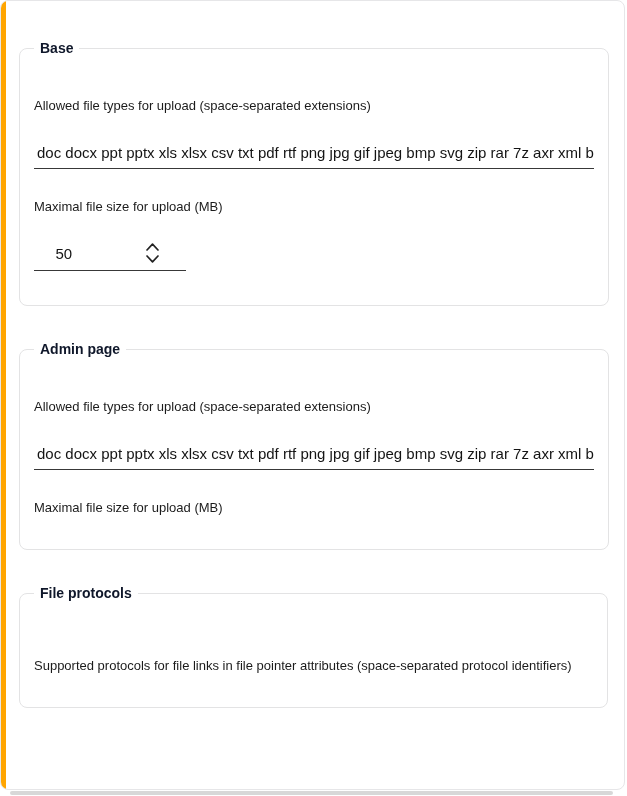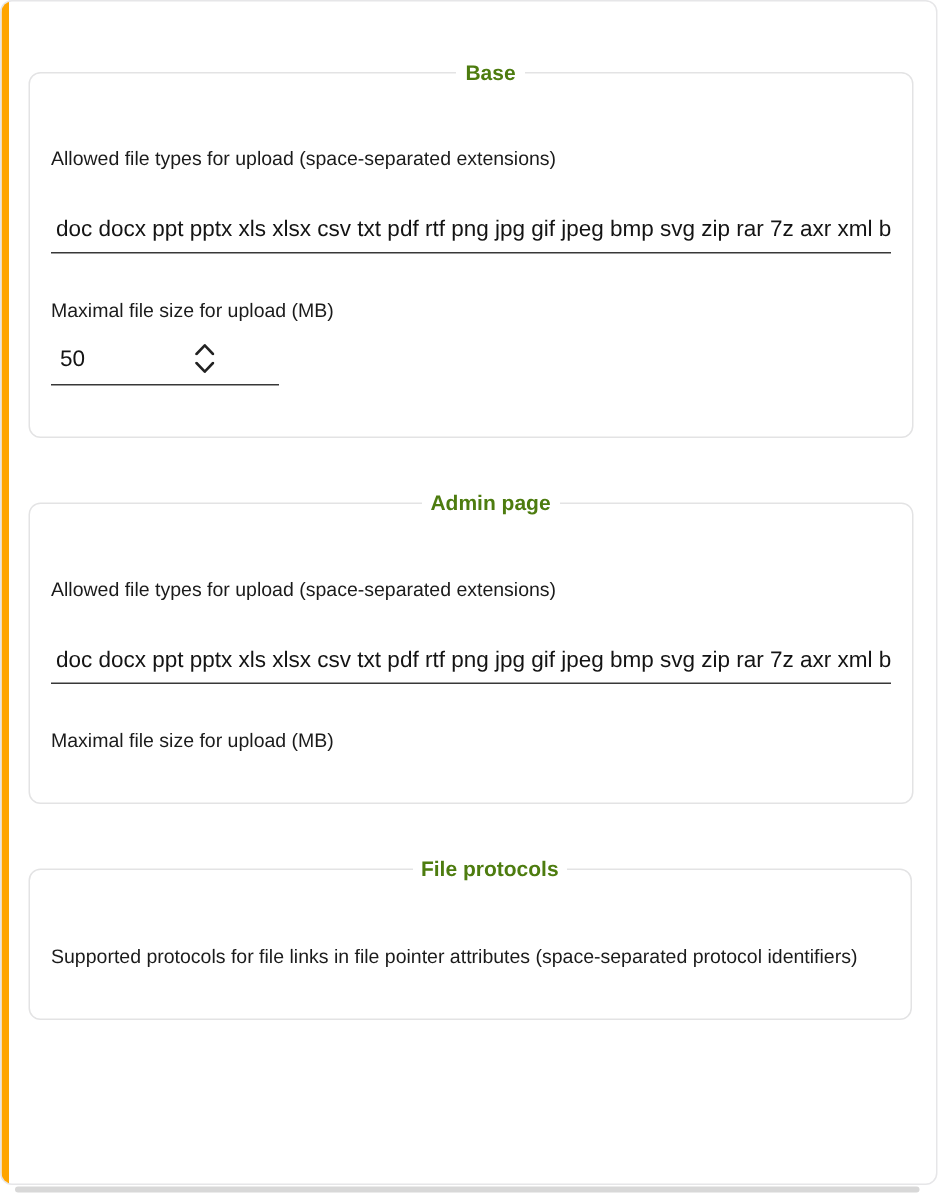--- a/index.html
+++ b/index.html
@@ -49,24 +49,23 @@
     border: 1px solid #e3e3e4;
     border-radius: 8px;
     padding: 0 14px 34px 14px;
   }
   fieldset.section.first {
     margin-top: 39px;
   }
   fieldset.section legend {
     font-size: 14px;
     font-weight: bold;
-    color: #4d7c0f;
+    color: #0f172a;
     padding: 0 6px;
-    margin-left: 13px;
-    text-align: center;
+    margin-left: 0;
   }
   .field-label {
     display: block;
     font-size: 13px;
     color: #1b1b1b;
     margin-top: 42px;
   }
   .text-input {
     display: block;
     margin-top: 31px;
@@ -79,27 +78,27 @@
     font-family: inherit;
     font-size: 15px;
     color: #141414;
     padding: 0 0 7px 3px;
     background: transparent;
     outline: none;
     white-space: nowrap;
     overflow: hidden;
   }
   .number-field {
-    margin-top: 10px;
+    margin-top: 24px;
     width: 152px;
     box-sizing: border-box;
     border-bottom: 1px solid #383838;
     display: flex;
     align-items: center;
-    justify-content: flex-start;
+    justify-content: center;
     padding: 5px 12px 7px 6px;
   }
   .number-input {
     border: 0;
     width: 90px;
     font-family: inherit;
     font-size: 15px;
     color: #141414;
     padding: 0;
     background: transparent;
@@ -110,21 +109,21 @@
     display: flex;
     flex-direction: column;
     align-items: center;
     gap: 4px;
   }
   .spinner svg {
     display: block;
     cursor: pointer;
   }
   .protocols-label {
-    margin-top: 43px;
+    margin-top: 57px;
   }
   .protocols-input {
     margin-top: 17px;
   }
   .protocols-section {
     padding-bottom: 28px;
   }
   .h-scrollbar {
     position: absolute;
     top: 791px;

